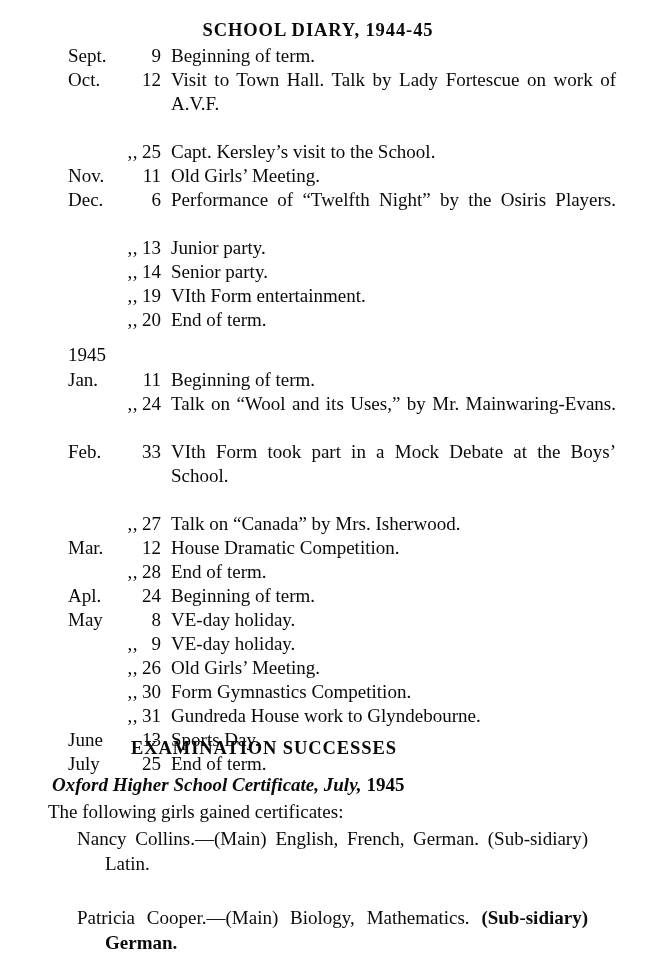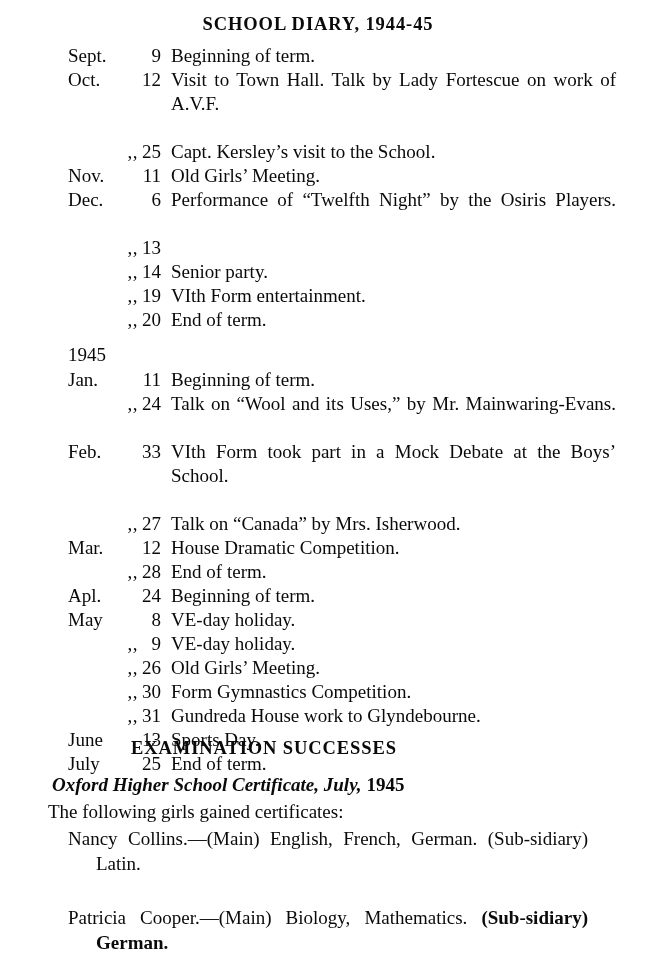--- a/index.html
+++ b/index.html
@@ -24,21 +24,21 @@
   }
 
   
   .section-title {
     text-align: center;
     font-weight: bold;
     font-size: 18.5px;
     letter-spacing: 0.9px;
     margin: 0;
   }
-  #diary-title { position: absolute; left: 0; top: 14px; width: 636px; }
+  #diary-title { position: absolute; left: 0; top: 20px; width: 636px; }
   #exam-title  { position: absolute; left: 0; top: 738px; width: 528px; }
 
   
   .diary {
     position: absolute;
     left: 0;
     top: 44px;
     width: 660px;
     padding-left: 28px;
   }
@@ -119,21 +119,21 @@
     line-height: 25px;
     padding-left: 48px;
     margin: 0 0 2px 0;
   }
   .cert {
     font-size: 19px;
     line-height: 25px;
     padding-left: 88px;
     padding-right: 72px;
     text-indent: -28px;
-    margin: 0 0 4px 8px;
+    margin: 0 0 4px 17px;
     text-align: justify;
     text-justify: inter-word;
   }
   .cert::after {
     content: "";
     display: inline-block;
     width: 100%;
   }
   .cert .heavy { font-weight: bold; }
 </style>
@@ -167,20 +167,21 @@
           <span class="desc">Old Girls’ Meeting.</span>
         </div>
         <div class="entry">
           <span class="month">Dec.</span>
           <span class="day">6</span>
           <span class="desc">Performance of “Twelfth Night” by the Osiris Players.</span>
         </div>
         <div class="entry single">
           <span class="month ditto">,,</span>
           <span class="day">13</span>
+          <span class="desc">Junior party.</span>
         </div>
         <div class="entry single">
           <span class="month ditto">,,</span>
           <span class="day">14</span>
           <span class="desc">Senior party.</span>
         </div>
         <div class="entry single">
           <span class="month ditto">,,</span>
           <span class="day">19</span>
           <span class="desc">VIth Form entertainment.</span>

